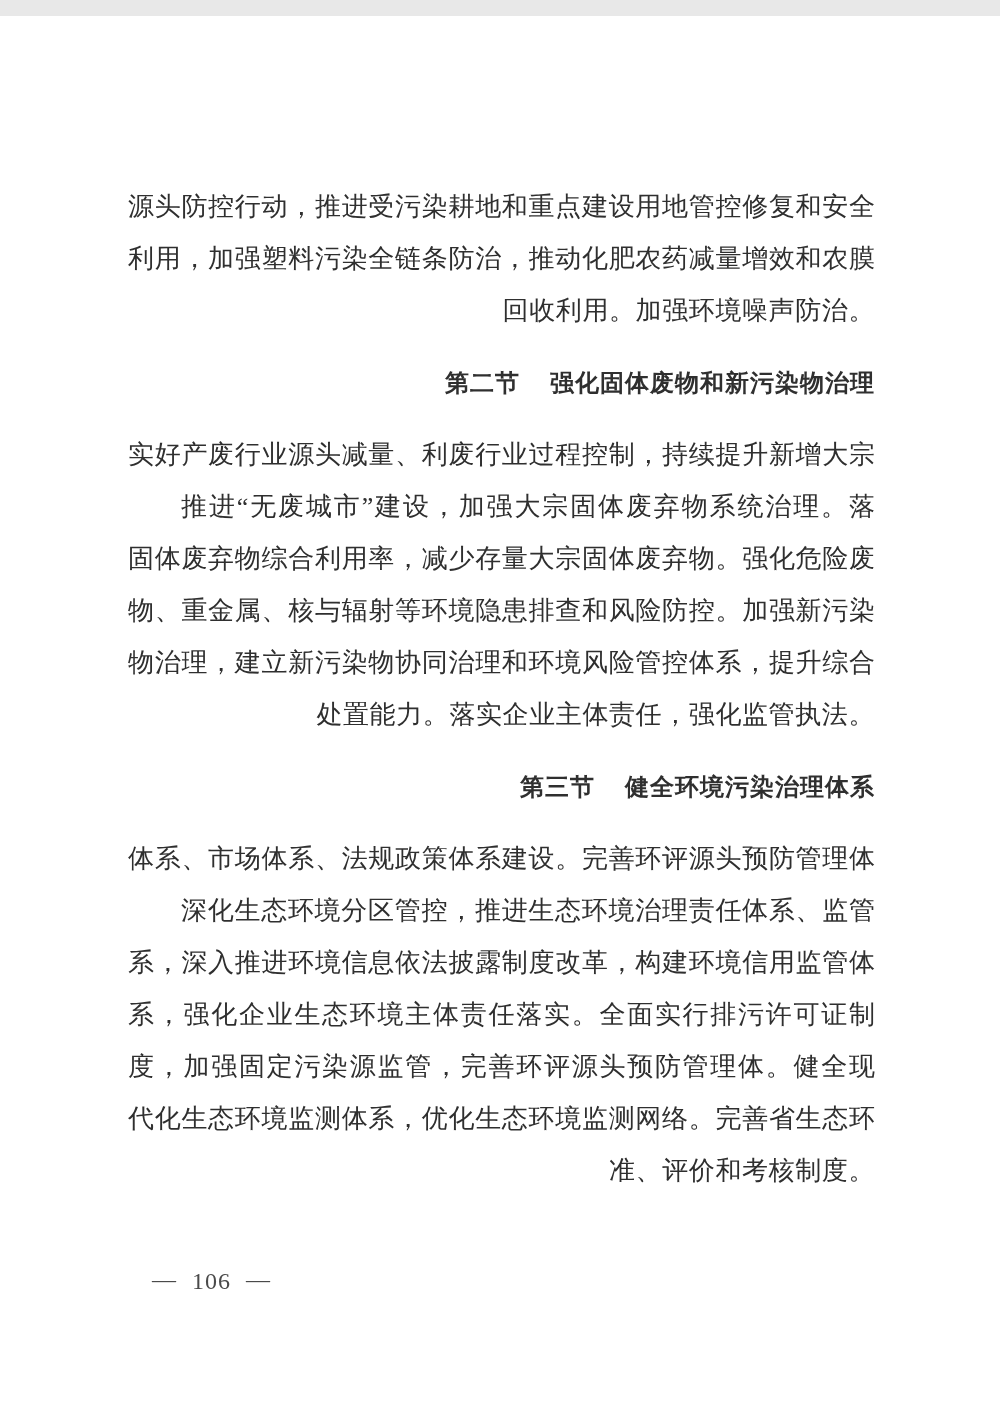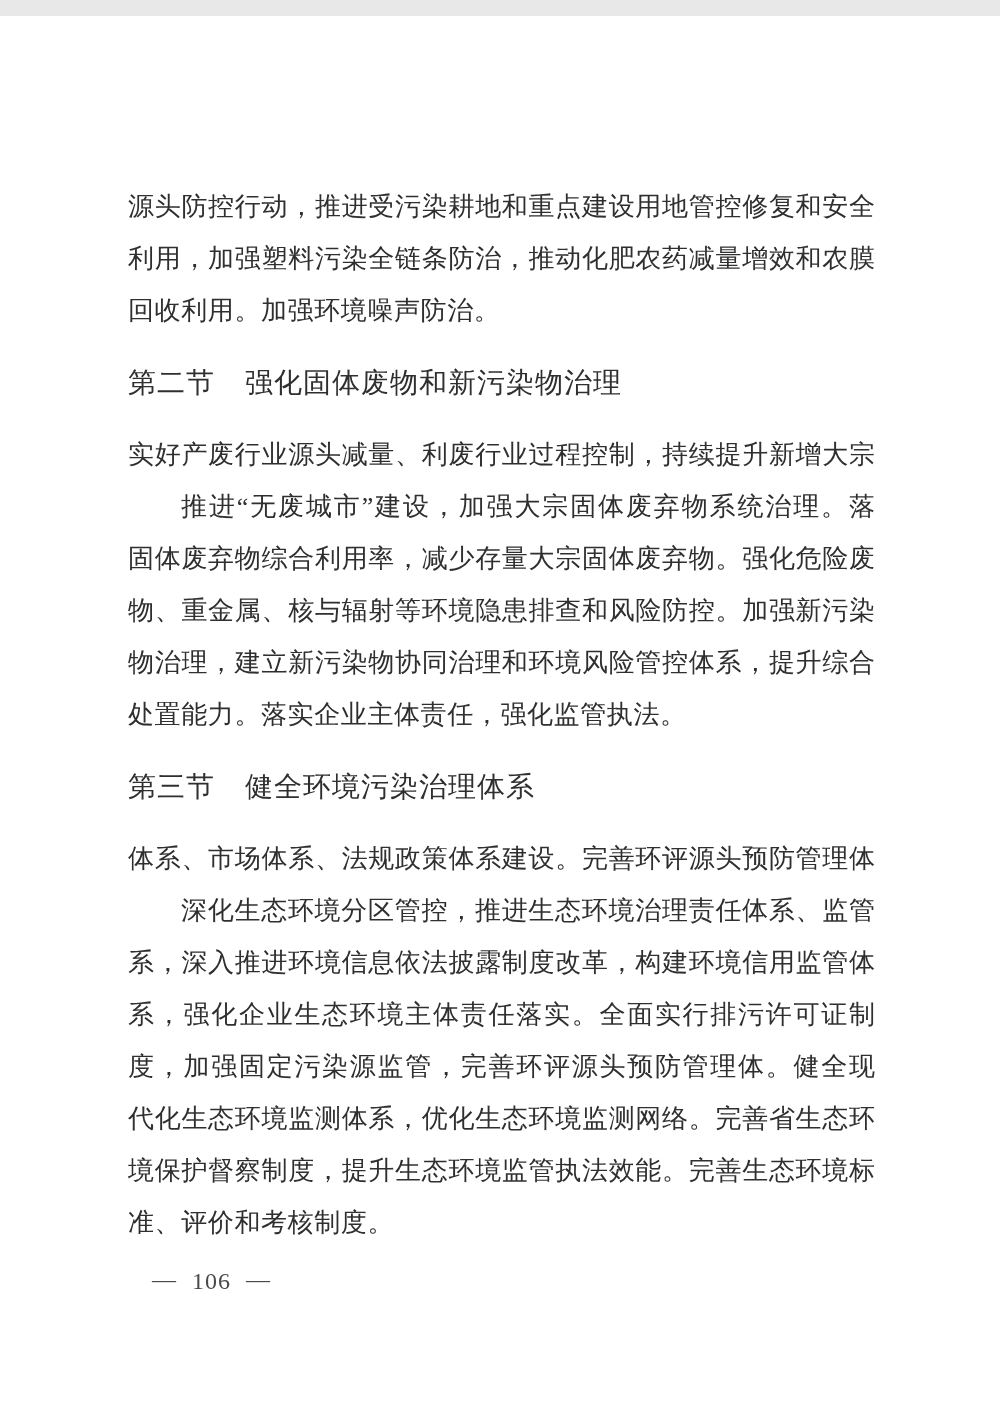--- a/index.html
+++ b/index.html
@@ -26,38 +26,38 @@
   .para {
     margin: 0;
     padding: 0;
   }
   .line {
     font-size: 26px;
     line-height: 52px;
     height: 52px;
     letter-spacing: 0.6px;
     white-space: nowrap;
-    text-align: left;
+    text-align: right;
   }
   .line.just {
     white-space: normal;
     text-align: justify;
     text-align-last: justify;
     letter-spacing: 0;
   }
   .line.indent {
     text-indent: 53px;
   }
   .heading {
-    font-size: 28px;
-    font-weight: normal;
+    font-size: 24px;
+    font-weight: bold;
     line-height: 52px;
     height: 52px;
     margin: 20px 0;
-    text-align: left;
+    text-align: right;
     letter-spacing: 1px;
   }
   .heading .sec-label {
     margin-right: 30px;
   }
   .footer {
     position: absolute;
     left: 152px;
     top: 1252px;
     display: flex;
@@ -102,21 +102,20 @@
       <span class="sec-label">第三节</span><span class="sec-title">健全环境污染治理体系</span>
     </div>
 
     <div class="para">
       <div class="line just">体系、市场体系、法规政策体系建设。完善环评源头预防管理体</div>
       <div class="line just indent">深化生态环境分区管控，推进生态环境治理责任体系、监管</div>
       <div class="line just">系，深入推进环境信息依法披露制度改革，构建环境信用监管体</div>
       <div class="line just">系，强化企业生态环境主体责任落实。全面实行排污许可证制</div>
       <div class="line just">度，加强固定污染源监管，完善环评源头预防管理体。健全现</div>
       <div class="line just">代化生态环境监测体系，优化生态环境监测网络。完善省生态环</div>
-      <div class="line just">境保护督察制度，提升生态环境监管执法效能。完善生态环境标</div>
       <div class="line">准、评价和考核制度。</div>
     </div>
 
   </div>
 
   <div class="footer">
     <span class="dash">—</span>
     <span class="num">106</span>
     <span class="dash">—</span>
   </div>

